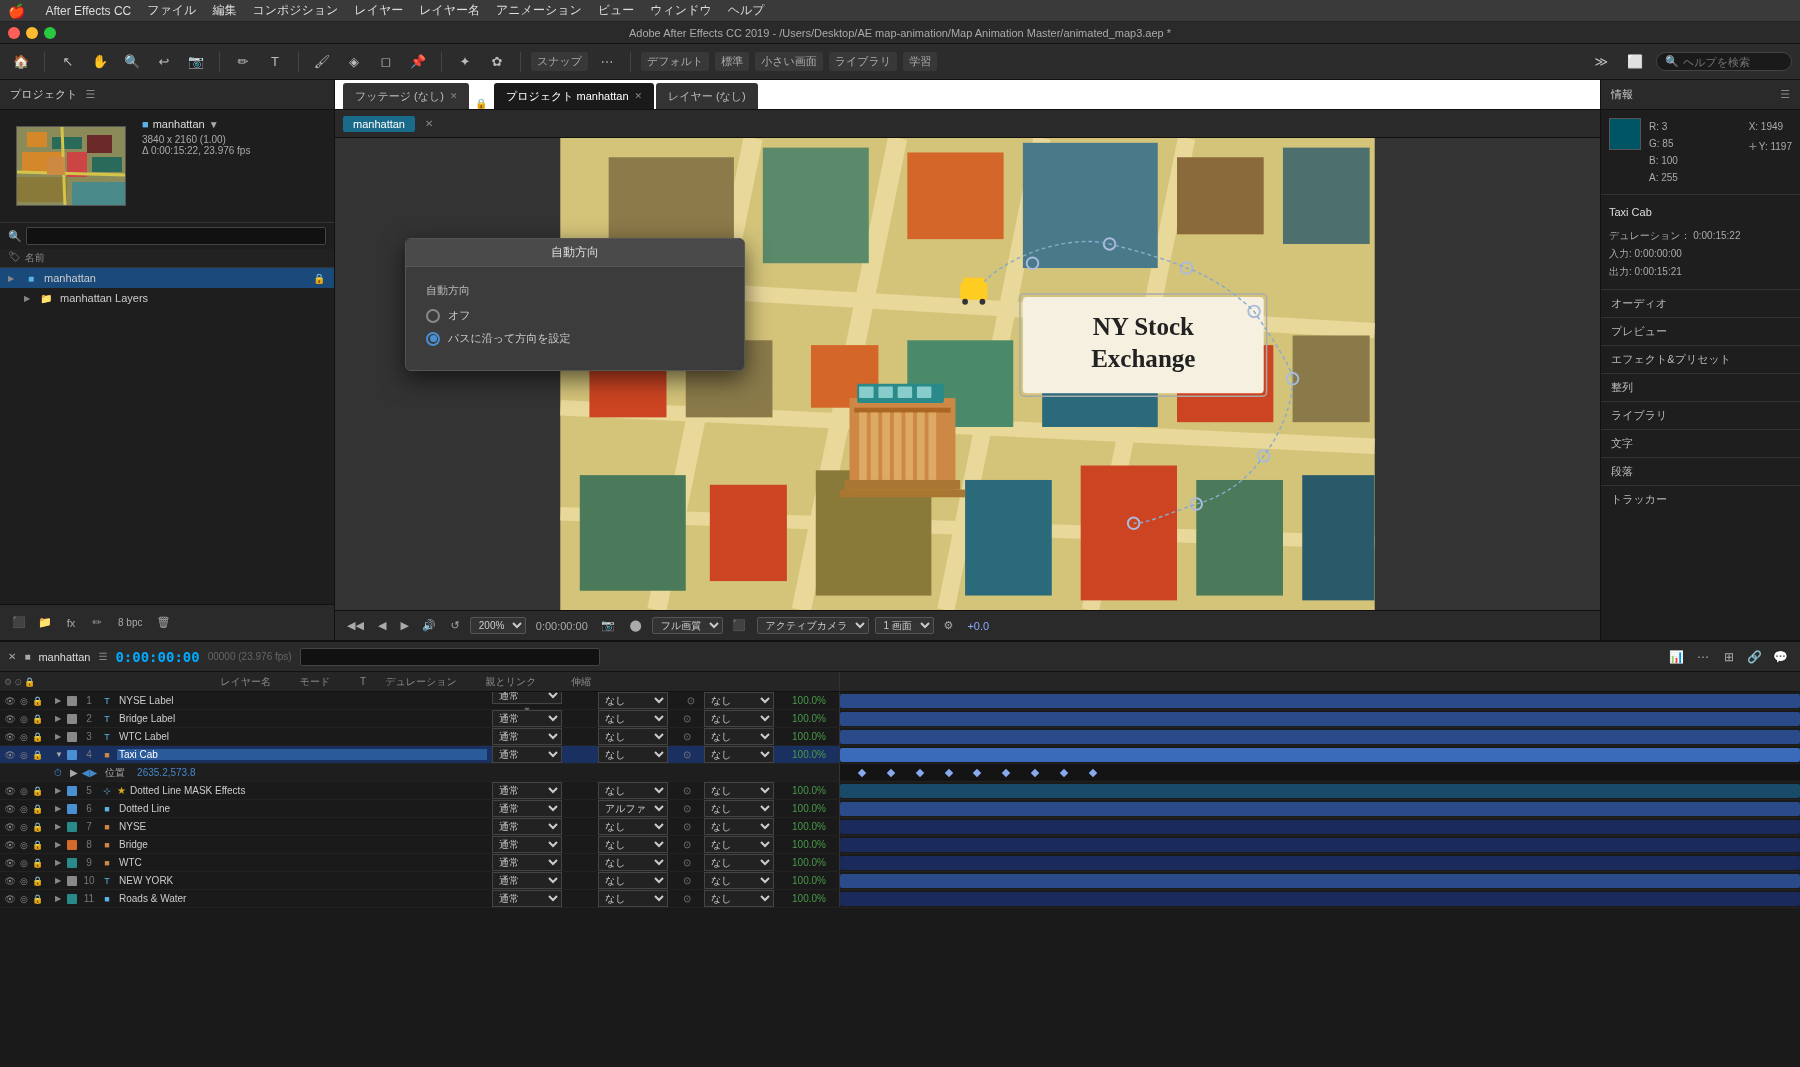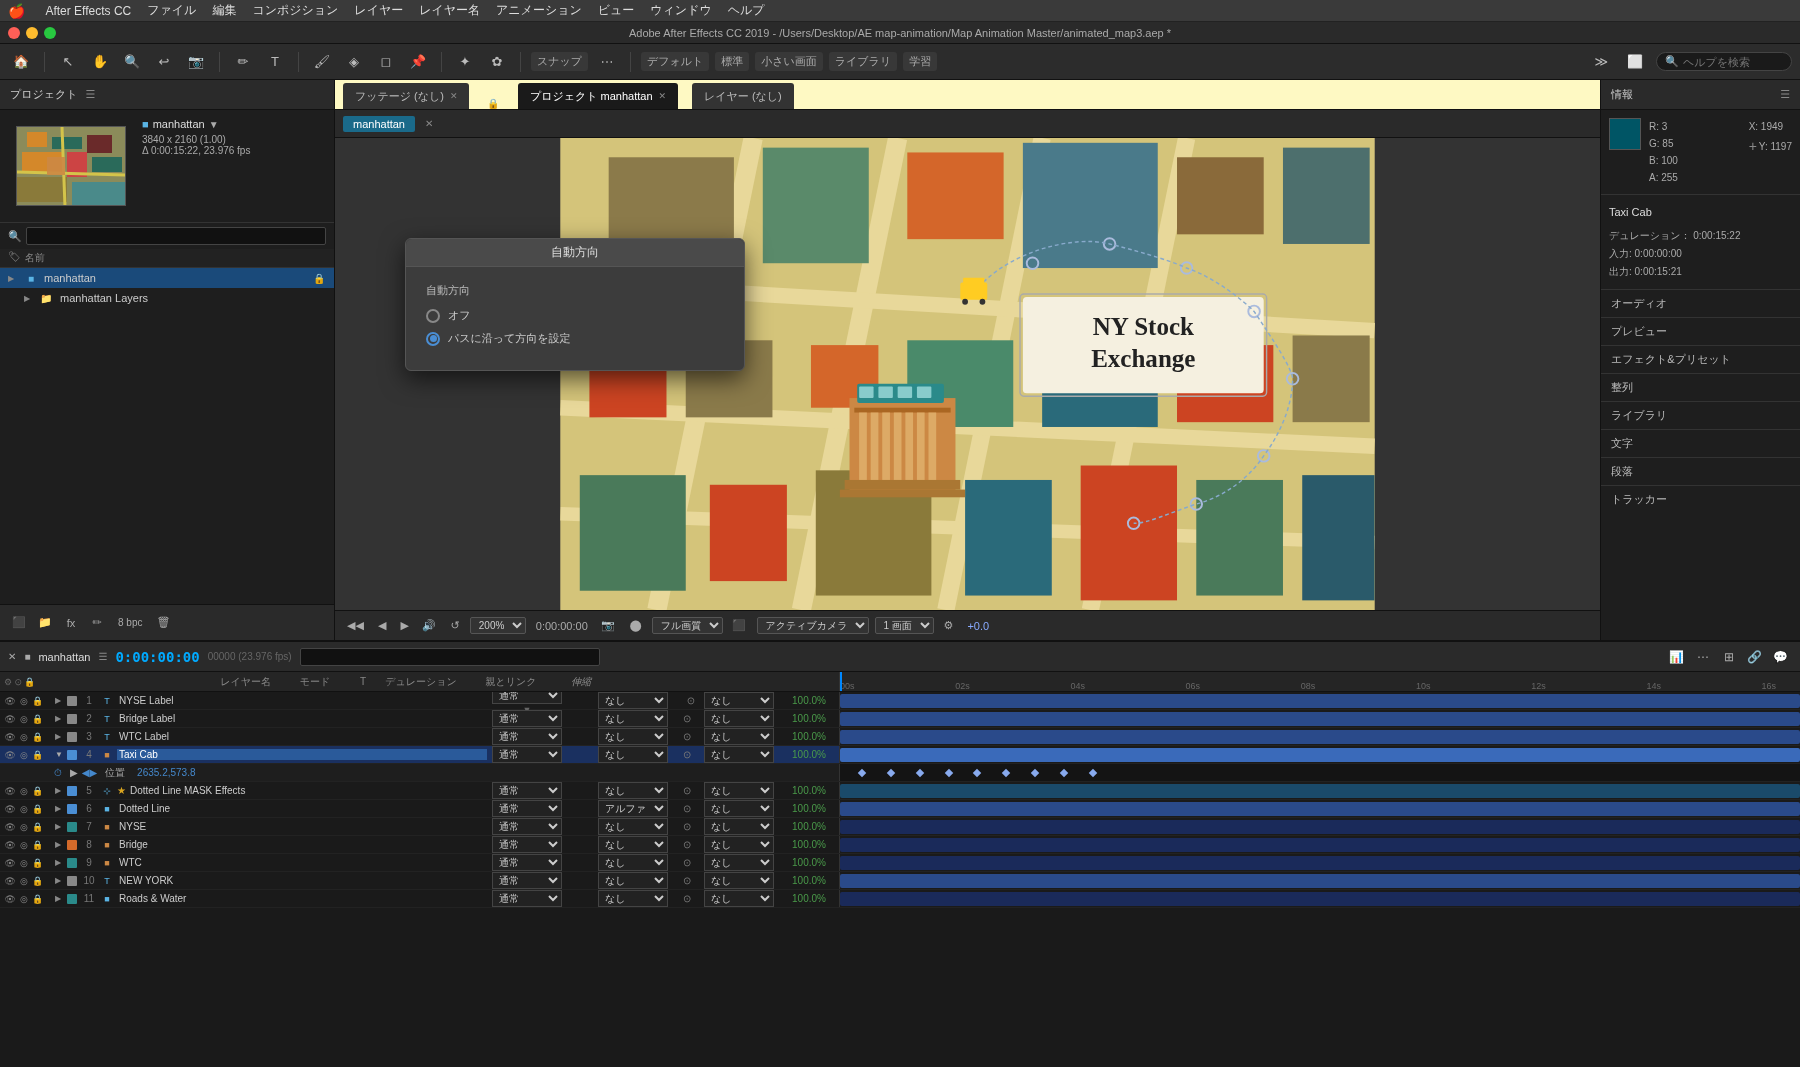--- a/index.html
+++ b/index.html
@@ -229,26 +229,26 @@
 
     
     #center-panel {
       flex: 1;
       display: flex;
       flex-direction: column;
       background: #1a1a1a;
     }
     #comp-tabs {
       height: 30px;
-      background: #fef9c3;
+      background: #ffffff;
       display: flex;
       align-items: flex-end;
       border-bottom: 1px solid #111;
       padding: 0 8px;
-      gap: 14px;
+      gap: 2px;
     }
     .comp-tab {
       height: 26px;
       padding: 0 12px;
       display: flex; align-items: center;
       background: #333;
       border-top-left-radius: 3px;
       border-top-right-radius: 3px;
       cursor: pointer;
       font-size: 11px;
@@ -1053,35 +1053,23 @@
 
     <div id="tl-col-header">
       <div id="tl-left-cols" style="width:840px;display:flex;align-items:center;">
         <div style="width:55px;font-size:9px;color:#666;padding:0 4px;">⚙ ⊙ 🔒</div>
         <div style="width:20px;"></div>
         <div style="width:200px;font-size:10px;color:#888;padding:0 4px;text-align:right;">レイヤー名</div>
         <div style="width:80px;font-size:10px;color:#888;text-align:center;">モード</div>
         <div style="width:16px;font-size:10px;color:#888;text-align:center;">T</div>
         <div style="width:100px;font-size:10px;color:#888;text-align:center;">デュレーション</div>
         <div style="width:80px;font-size:10px;color:#888;text-align:center;">親とリンク</div>
-        <div style="width:60px;font-size:10px;color:#888;text-align:center;font-style:italic;">伸縮</div>
-      </div>
-
-      <div id="tl-ruler" style="flex:1;height:20px;background:#252525;position:relative;overflow:hidden;">
-        <div class="playhead" style="left:0px;"></div>
-        <span class="ruler-mark" style="left:0px;">00s</span>
-        <span class="ruler-mark" style="left:12%;">02s</span>
-        <span class="ruler-mark" style="left:24%;">04s</span>
-        <span class="ruler-mark" style="left:36%;">06s</span>
-        <span class="ruler-mark" style="left:48%;">08s</span>
-        <span class="ruler-mark" style="left:60%;">10s</span>
-        <span class="ruler-mark" style="left:72%;">12s</span>
-        <span class="ruler-mark" style="left:84%;">14s</span>
-        <span class="ruler-mark" style="left:96%;">16s</span>
-      </div>
+        <div style="width:60px;font-size:10px;color:#888;text-align:center;">伸縮</div>
+      </div>
+
     </div>
 
     <div id="tl-layers">
 
       <div class="tl-row">
         <div class="tl-left">
           <div class="layer-vis-btns">
             <div class="vis-btn">👁</div>
             <div class="vis-btn">◎</div>
             <div class="vis-btn">🔒</div>

